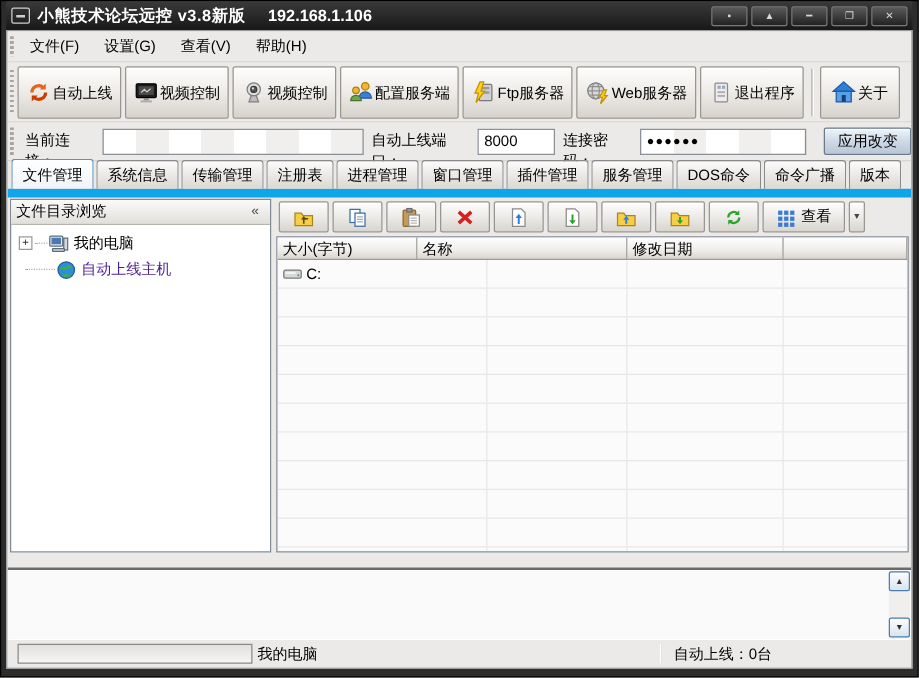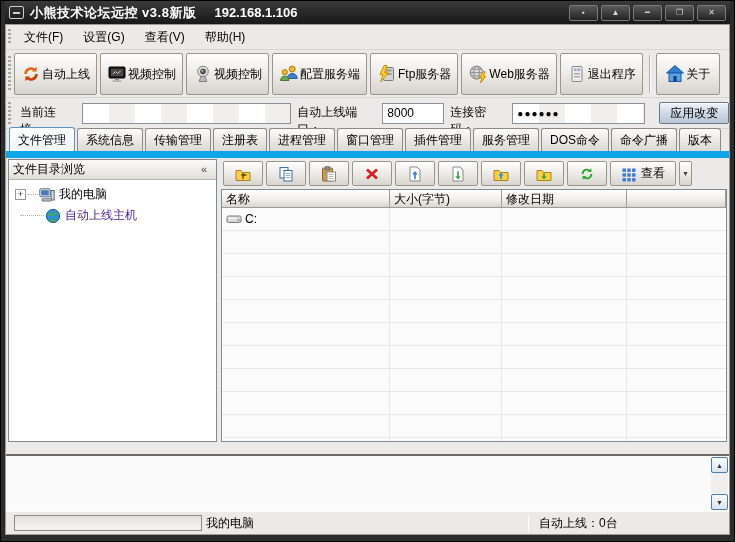--- a/index.html
+++ b/index.html
@@ -371,22 +371,22 @@
                   <rect x="11.1" y="12.1" width="3.4" height="3.4"></rect>
               </g>
             </svg>
             <span>查看</span>
           </div>
           <div class="ft-btn drop">▼</div>
         </div>
 
         <div class="listpanel">
           <div class="cols">
+            <div class="col c2">大小(字节)</div>
             <div class="col c1">名称</div>
-            <div class="col c2">大小(字节)</div>
             <div class="col c3">修改日期</div>
             <div class="col c4"></div>
           </div>
           <div class="rows">
             <div class="lrow">
               <div class="cell c1">
                 <svg viewBox="0 0 16 16">
                   <rect x="1" y="5" width="14" height="6.5" rx="1.5" fill="#d8d8d8" stroke="#7a7a7a"></rect>
                   <rect x="2.5" y="6.5" width="8" height="1.6" fill="#f4f4f4"></rect>
                   <circle cx="12.6" cy="9.2" r="0.9" fill="#5a9a7a"></circle>

